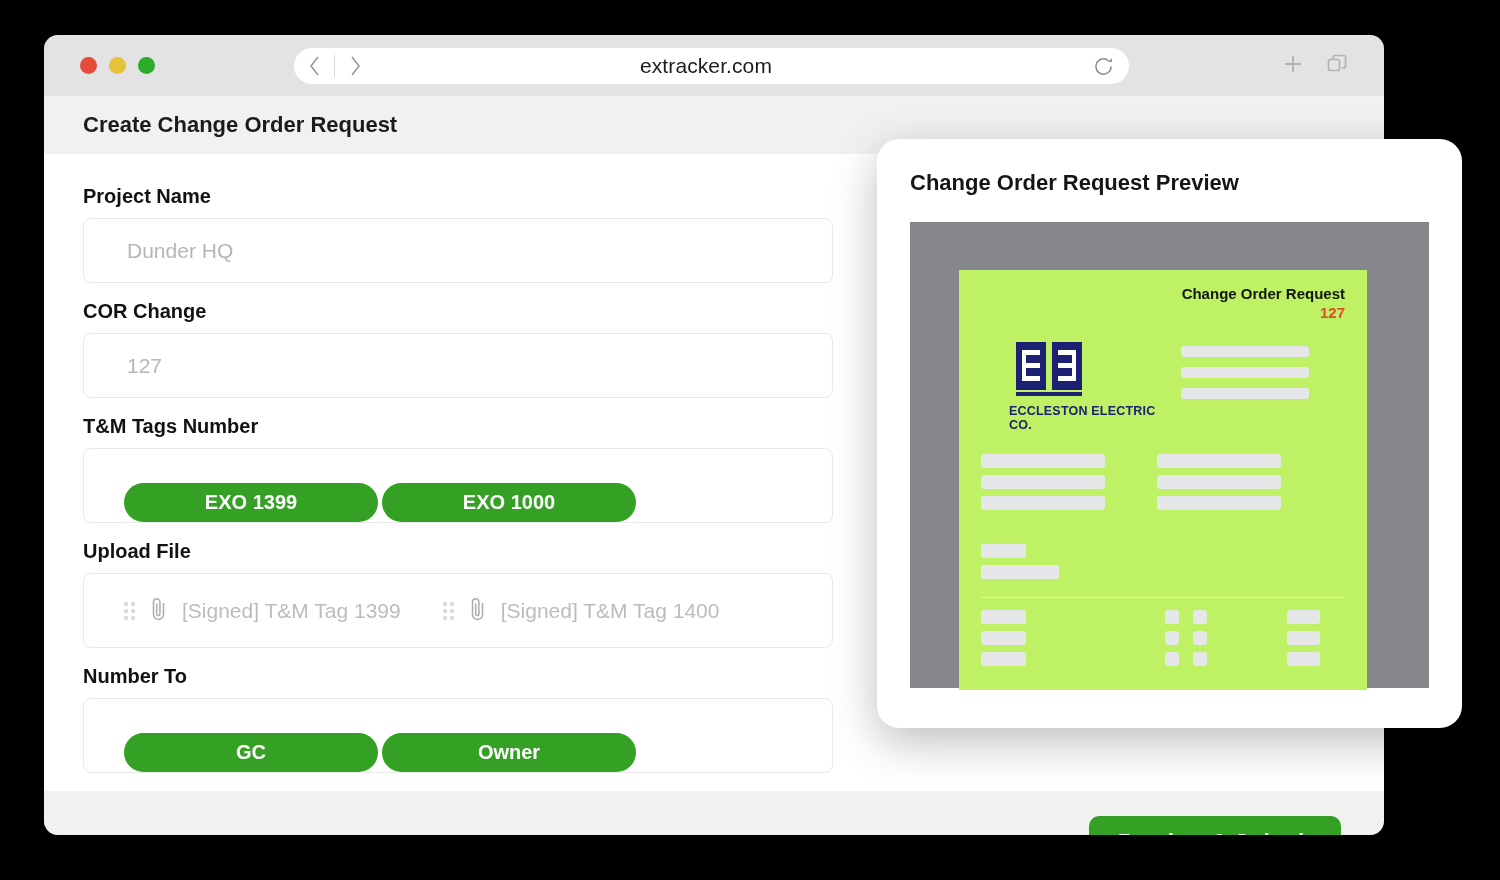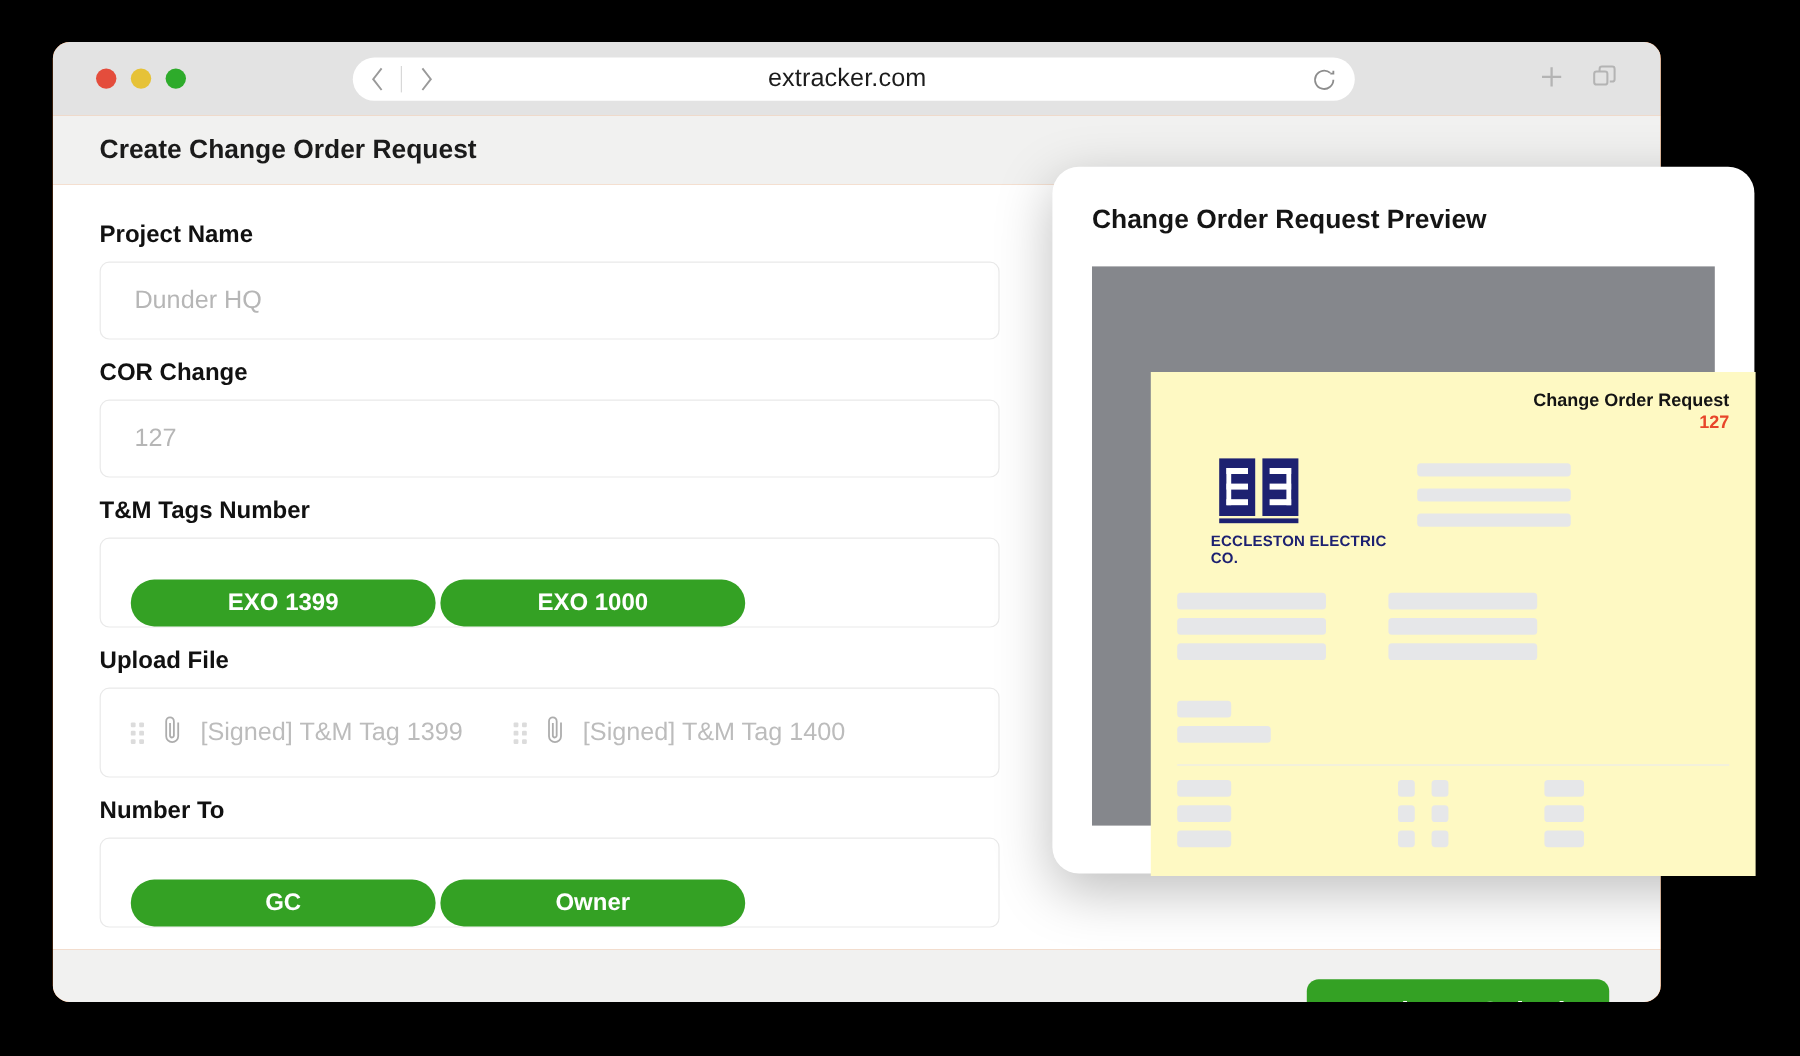--- a/index.html
+++ b/index.html
@@ -19,21 +19,21 @@
     background: #000000;
   }
 
   
   #browser-window {
     position: absolute;
     left: 44px;
     top: 35px;
     width: 1340px;
     height: 800px;
-    background: #f97316;
+    background: #15803d;
     border-radius: 14px;
     overflow: hidden;
     box-shadow: 0 10px 40px rgba(0,0,0,0.35);
   }
 
   #titlebar {
     position: relative;
     height: 61px;
     background: #e3e3e3;
     display: flex;
@@ -119,20 +119,21 @@
     font-size: 20px;
     font-weight: bold;
     color: #111111;
     margin-bottom: 10px;
   }
   .field-box {
     width: 750px;
     border: 1px solid #e9e9e9;
     border-radius: 8px;
     background: #ffffff;
+    padding-left: 15px;
   }
   .text-input {
     height: 63px;
     display: flex;
     align-items: center;
     padding-left: 28px;
     font-size: 21px;
     color: #b6b6b6;
   }
   .pill-row {
@@ -222,27 +223,26 @@
     color: #151515;
     margin-bottom: 26px;
   }
   #doc-backdrop {
     width: 519px;
     height: 466px;
     background: #85878c;
     padding: 48px 0 0 49px;
   }
   #doc-page {
-    width: 504px;
+    width: 408px;
     height: 420px;
-    background: #fef9c3;
+    background: #bef264;
     padding: 15px 22px 0 22px;
     position: relative;
     overflow: hidden;
-    margin-top: 40px;
   }
   #doc-head {
     text-align: right;
     line-height: 1.25;
   }
   #doc-head-title {
     font-size: 15px;
     font-weight: bold;
     color: #141414;
   }

